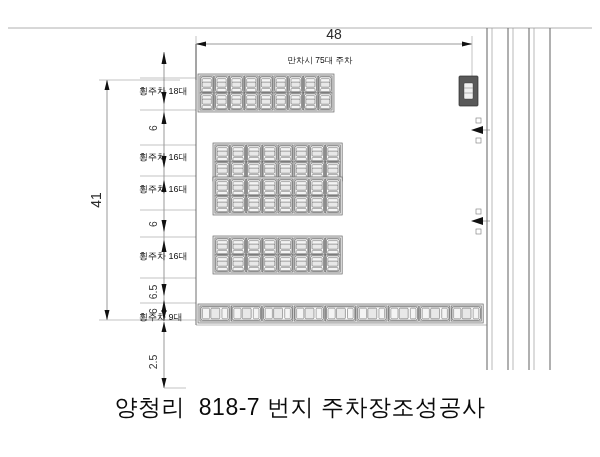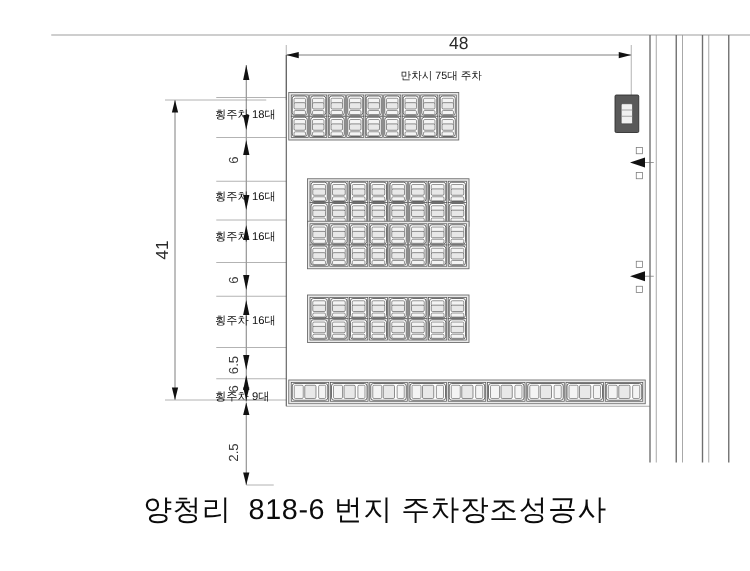--- a/index.html
+++ b/index.html
@@ -11,21 +11,20 @@
     width: 600px;
     height: 457px;
     position: relative;
     overflow: hidden;
     font-family: "Liberation Sans", sans-serif;
     color: #000;
   }
   #drawing {
     position: absolute;
     inset: 0;
-    padding-left: 33px;
   }
   .caption {
     position: absolute;
     left: 0;
     right: 0;
     top: 392px;
     text-align: center;
     font-size: 23px;
     letter-spacing: 0.5px;
     color: #0b0b0b;
@@ -705,13 +704,13 @@
     <g>
       <rect class="tickmark" fill="none" x="476" y="209" width="5" height="5"></rect>
       <rect class="tickmark" fill="none" x="476" y="229" width="5" height="5"></rect>
       <polygon class="arrowblk" points="471,221 483,217 483,225"></polygon>
       <line class="tickmark" x1="483" y1="221" x2="490" y2="221"></line>
     </g>
 
   </svg>
 </div>
 
-<div class="caption">양청리  818-6 번지 주차장조성공사</div>
+<div class="caption">양청리  818-7 번지 주차장조성공사</div>
 
 </body></html>

